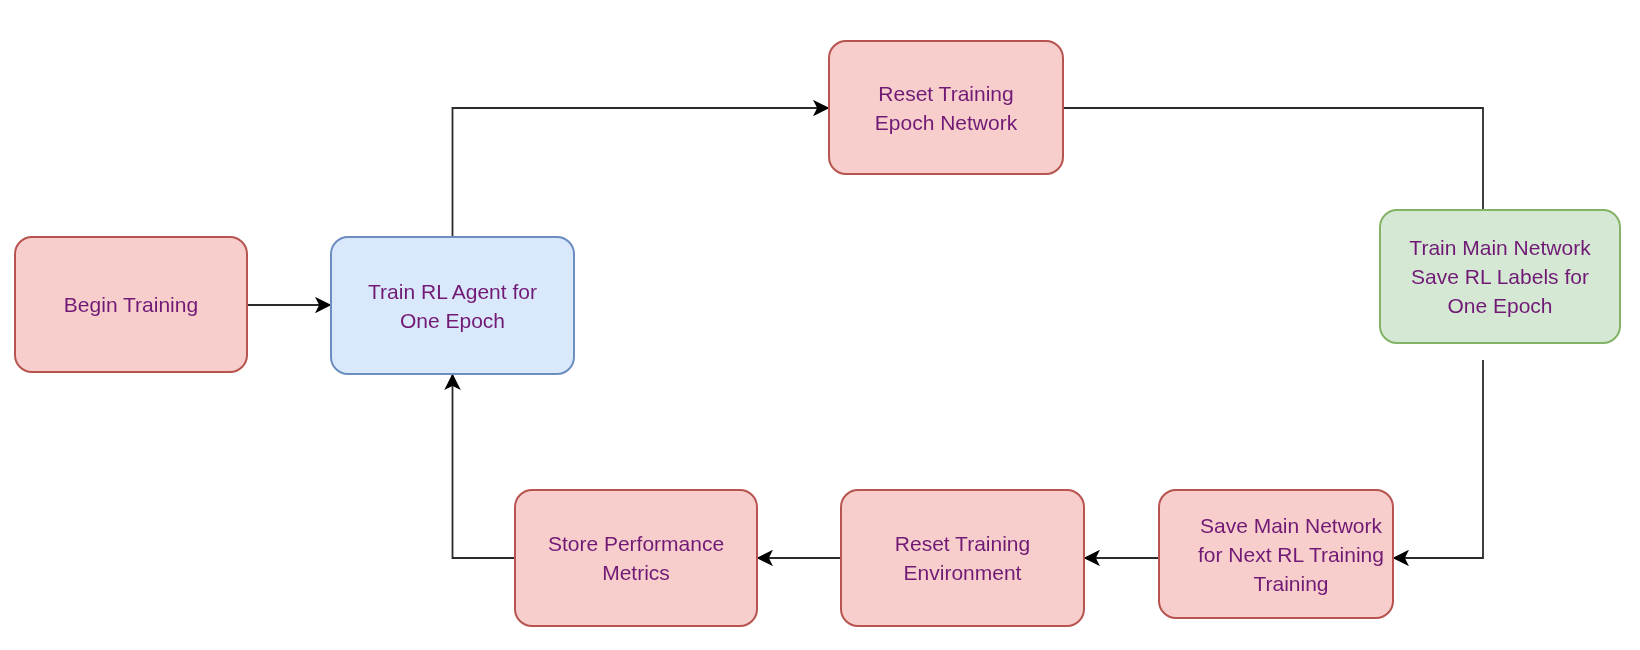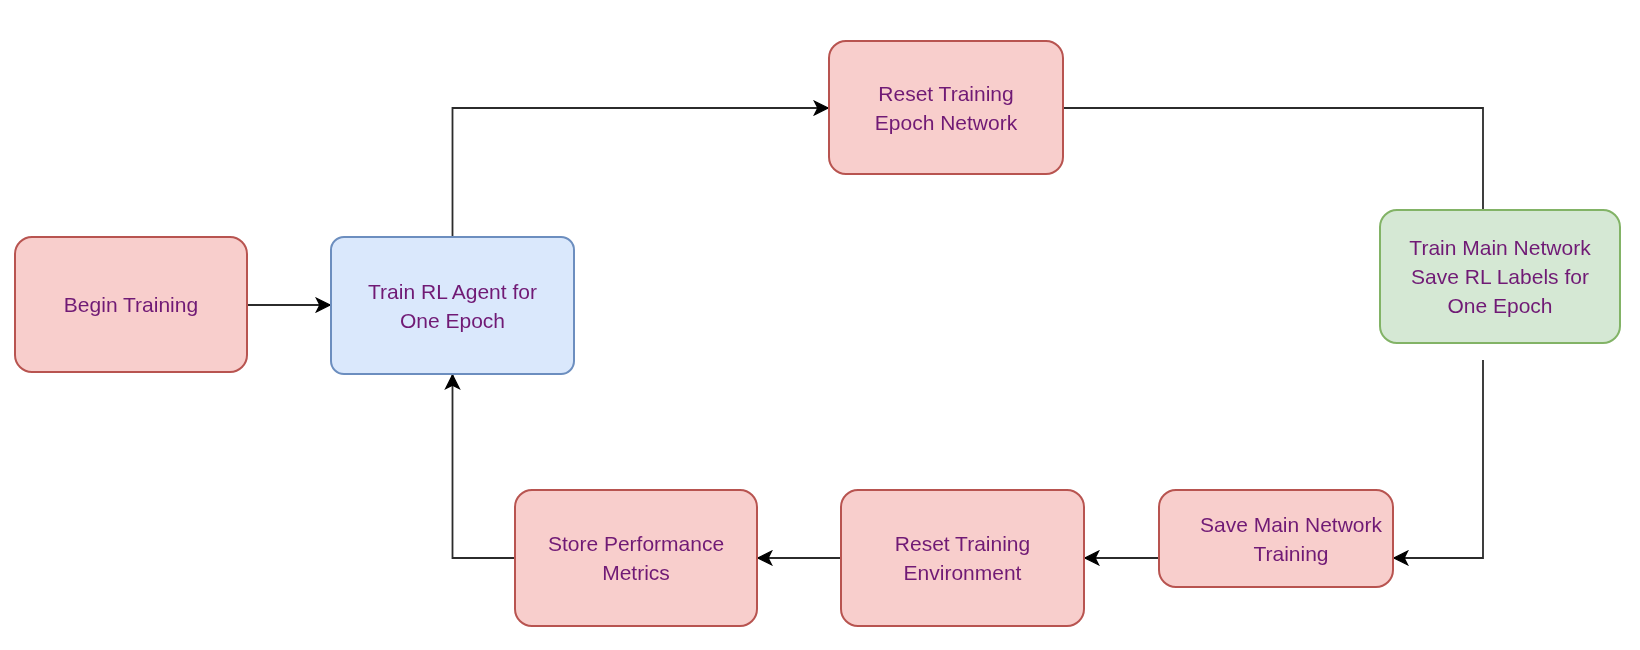--- a/index.html
+++ b/index.html
@@ -41,24 +41,24 @@
     line-height: 29px;
     color: #701a75;
     padding: 4px 6px;
   }
   .node-red   { background: #f8cecc; border-color: #b85450; }
   .node-blue  { background: #dae8fc; border-color: #6c8ebf; }
   .node-green { background: #d5e8d4; border-color: #82b366; }
   .line { display: block; white-space: nowrap; }
 
   #n-begin      { left: 14px;   top: 236px; width: 234px; height: 137px; border-radius: 18px; }
-  #n-train-rl   { left: 330px;  top: 236px; width: 245px; height: 139px; border-radius: 14px; }
+  #n-train-rl   { left: 330px;  top: 236px; width: 245px; height: 139px; }
   #n-reset-main { left: 828px;  top: 40px;  width: 236px; height: 135px; }
   #n-train-main { left: 1362px; top: 209px; width: 242px; height: 135px; margin-left: 17px; }
-  #n-save       { left: 1158px; top: 489px; width: 236px; height: 99px; padding-left: 36px; }
+  #n-save       { left: 1158px; top: 489px; width: 236px; height: 130px; padding-left: 36px; }
   #n-reset-env  { left: 840px;  top: 489px; width: 245px; height: 138px; }
   #n-store      { left: 514px;  top: 489px; width: 244px; height: 138px; }
 </style>
 </head>
 <body>
 
 <div id="canvas">
 
   <svg id="edge-layer" viewBox="0 0 1640 650" xmlns="http://www.w3.org/2000/svg">
     <defs>
@@ -90,20 +90,21 @@
   </div>
 
   <div class="node node-green" id="n-train-main">
     <span class="line">Train Main Network</span>
     <span class="line">Save RL Labels for</span>
     <span class="line">One Epoch</span>
   </div>
 
   <div class="node node-red" id="n-save">
     <span class="line">Save Main Network</span>
+    <span class="line">for Next RL Training</span>
     <span class="line">Training</span>
   </div>
 
   <div class="node node-red" id="n-reset-env">
     <span class="line">Reset Training</span>
     <span class="line">Environment</span>
   </div>
 
   <div class="node node-red" id="n-store">
     <span class="line">Store Performance</span>

